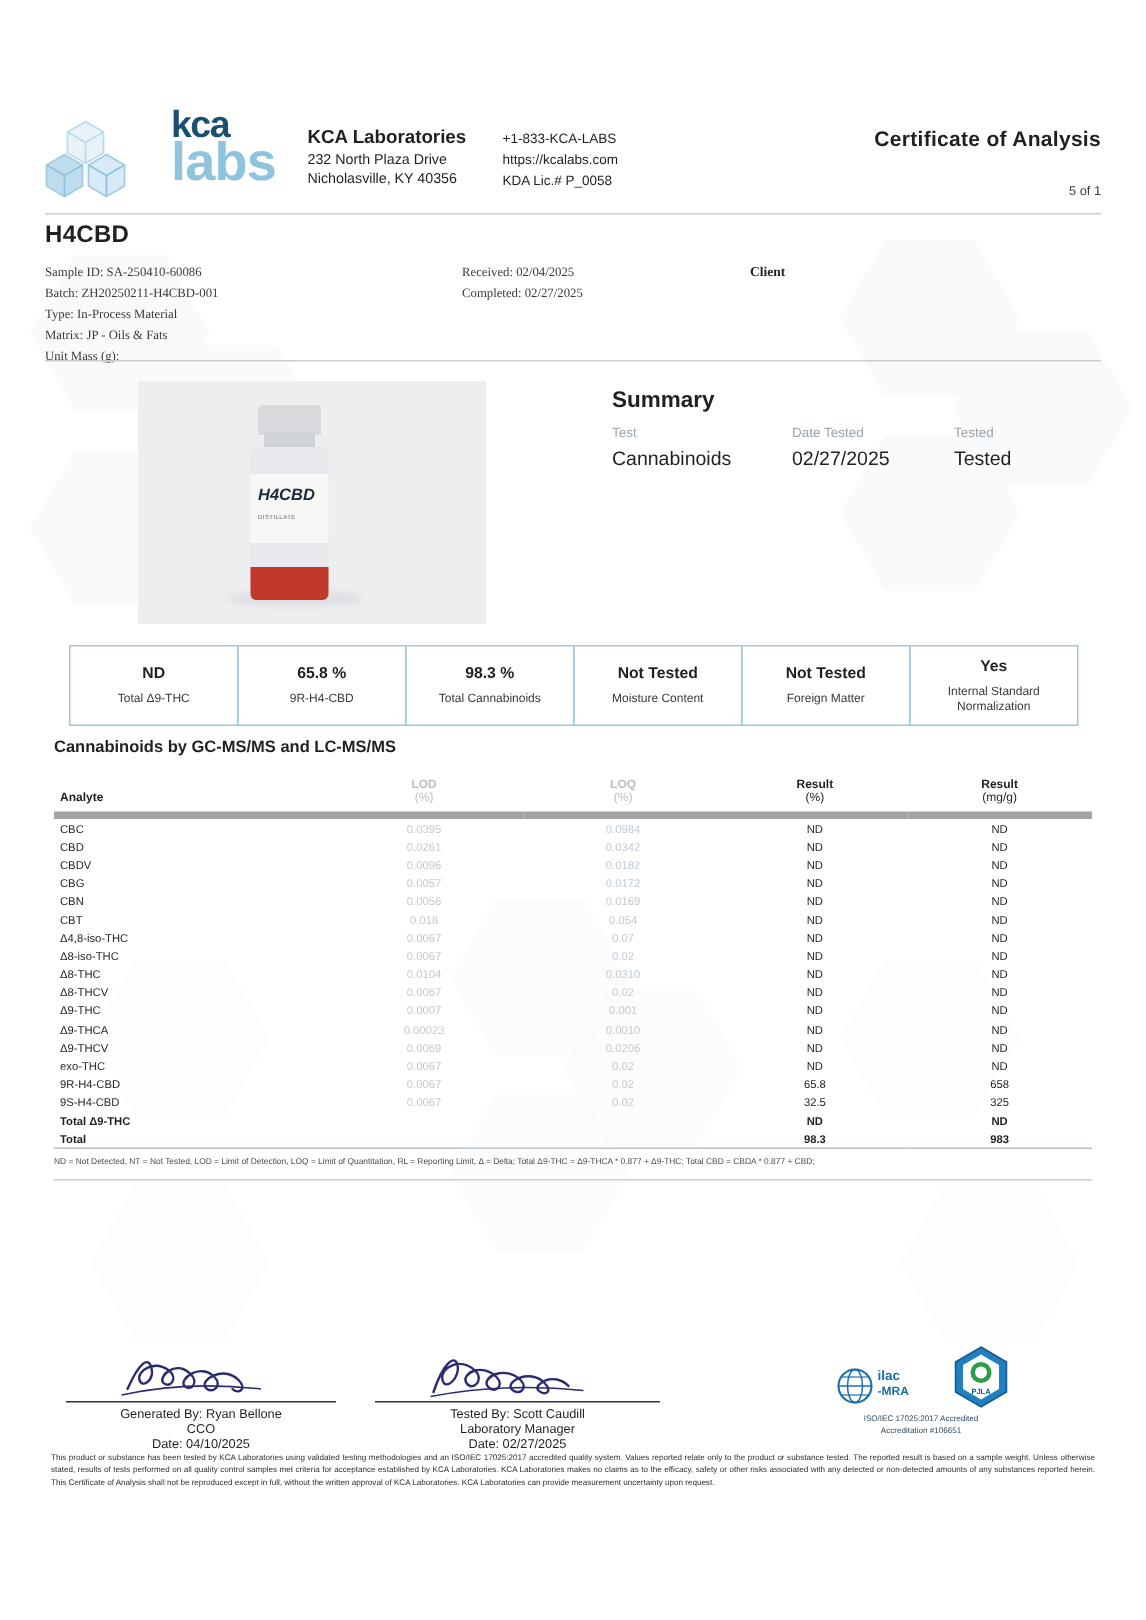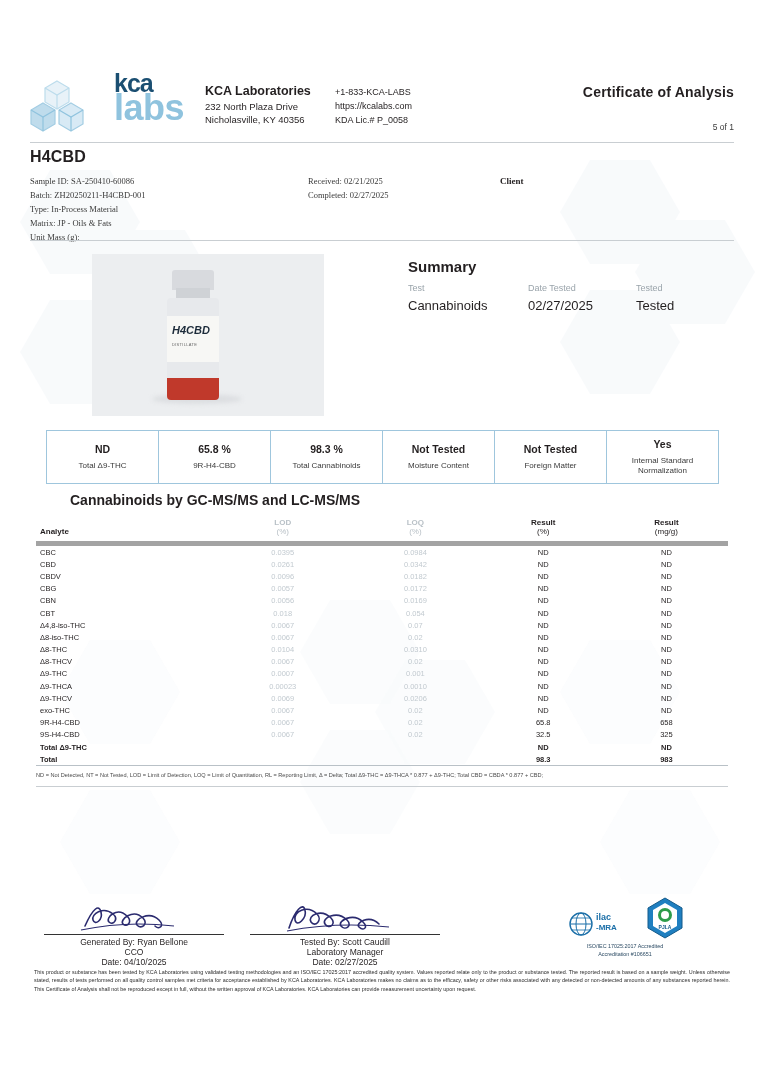--- a/index.html
+++ b/index.html
@@ -254,23 +254,22 @@
     font-size: 8px;
     color: #3a3a3a;
     line-height: 1.25;
     padding: 0 4px;
   }
 
   
   .table-title {
     position: absolute;
     left: 36px; top: 492px;
-    font-size: 14px;
-    font-weight: bold;
-    margin-left: 34px;
+    font-size: 11px;
+    font-weight: bold;
   }
   .tbl {
     position: absolute;
     left: 36px; top: 516px;
     width: 692px;
     border-collapse: collapse;
     font-size: 7.5px;
   }
   .tbl th {
     font-size: 8px;
@@ -317,21 +316,21 @@
     border-top: 1px solid #333;
     margin: 0 10px;
   }
   .sig-name { padding-top: 2px; }
   .sig-role { }
   .sig-date { }
 
   
   .badges {
     position: absolute;
-    left: 520px; top: 896px;
+    left: 509px; top: 896px;
     width: 210px;
     font-size: 5.4px;
     color: #2b4a63;
     text-align: center;
   }
   .badge-row { display: flex; align-items: center; justify-content: center; gap: 14px; }
   .ilac {
     width: 66px; height: 40px;
     position: relative;
   }
@@ -424,21 +423,21 @@
 
     <div class="meta-col meta-left">
       <div>Sample ID: SA-250410-60086</div>
       <div>Batch: ZH20250211-H4CBD-001</div>
       <div>Type: In-Process Material</div>
       <div>Matrix: JP - Oils &amp; Fats</div>
       <div>Unit Mass (g):</div>
     </div>
 
     <div class="meta-col meta-mid">
-      <div>Received: 02/21/2025</div>
+      <div>Received: 02/04/2025</div>
       <div>Completed: 02/27/2025</div>
     </div>
 
     <div class="meta-col meta-right">Client</div>
   </div>
 
   <div class="rule" style="top:240px;"></div>
 
   <div class="photo">
     <div class="bot-shadow"></div>

